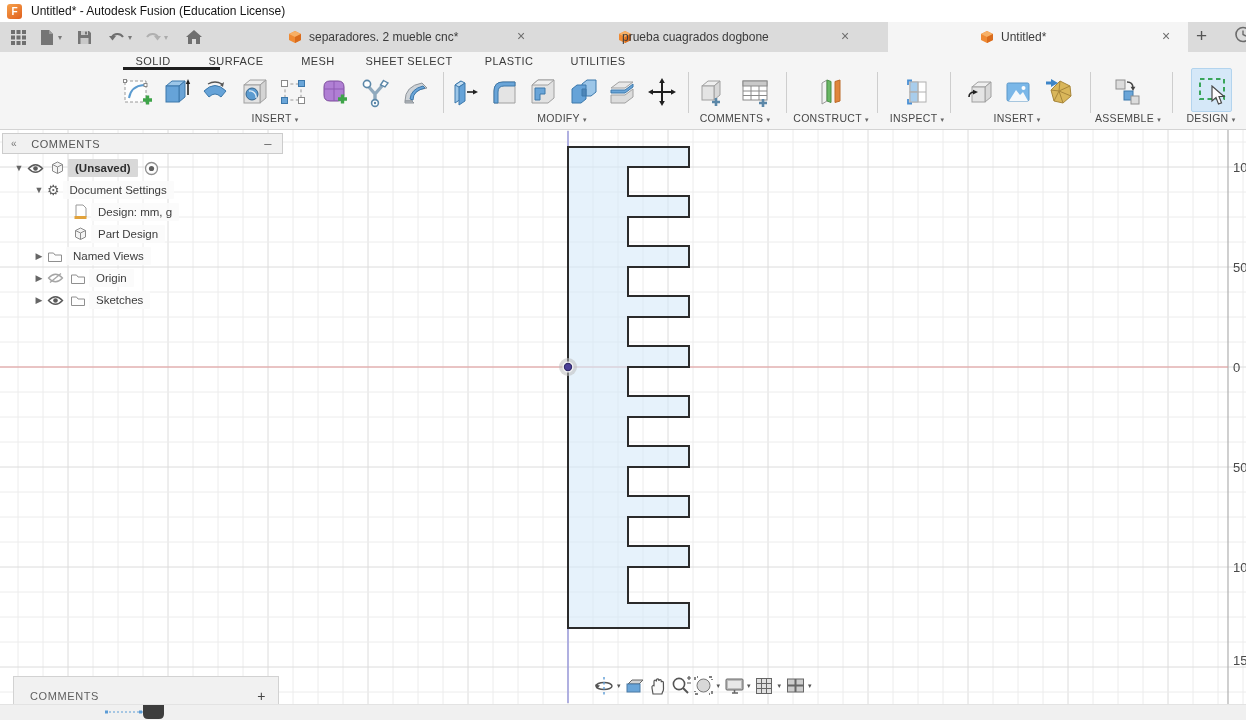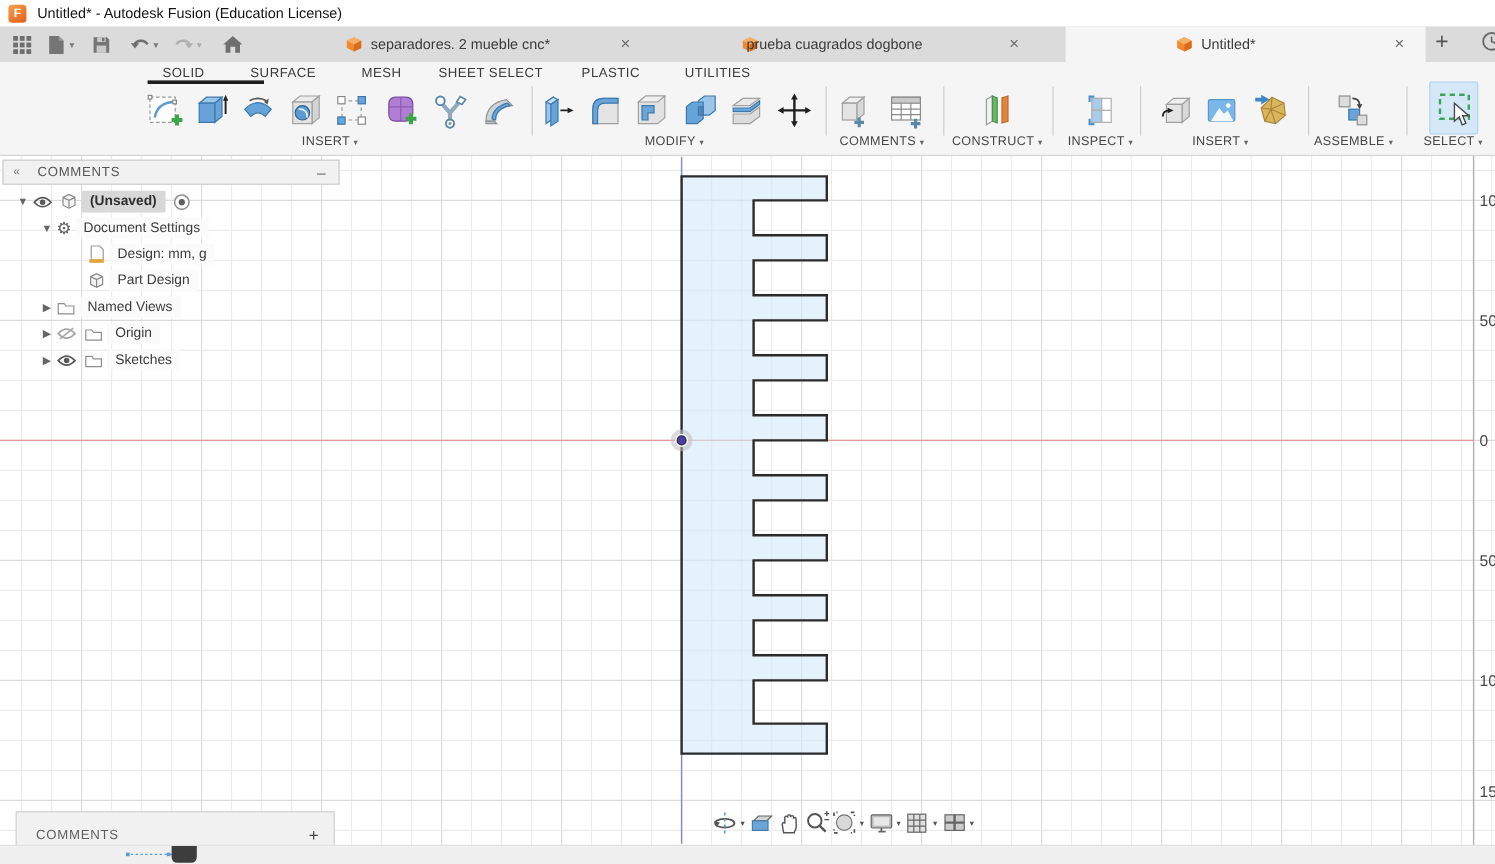--- a/index.html
+++ b/index.html
@@ -380,21 +380,21 @@
       </svg>
   </div>
 
   <span class="rgroup" style="left:275px"><span>INSERT</span> <span class="caret">▾</span></span>
   <span class="rgroup" style="left:562px"><span>MODIFY</span> <span class="caret">▾</span></span>
   <span class="rgroup" style="left:735px"><span>COMMENTS</span> <span class="caret">▾</span></span>
   <span class="rgroup" style="left:831px"><span>CONSTRUCT</span> <span class="caret">▾</span></span>
   <span class="rgroup" style="left:917px"><span>INSPECT</span> <span class="caret">▾</span></span>
   <span class="rgroup" style="left:1017px"><span>INSERT</span> <span class="caret">▾</span></span>
   <span class="rgroup" style="left:1128px"><span>ASSEMBLE</span> <span class="caret">▾</span></span>
-  <span class="rgroup" style="left:1211px"><span>SELECT</span> <span class="caret">▾</span></span>
+  <span class="rgroup" style="left:1211px"><span>DESIGN</span> <span class="caret">▾</span></span>
 </div>
 
 <svg id="sketch-canvas" width="1246" height="575" viewBox="0 130 1246 575">
     <g>
       <line x1="18" y1="130" x2="18" y2="705" stroke="#ececec" stroke-width="1"></line>
       <line x1="43" y1="130" x2="43" y2="705" stroke="#ececec" stroke-width="1"></line>
       <line x1="68" y1="130" x2="68" y2="705" stroke="#dcdcdc" stroke-width="1"></line>
       <line x1="93" y1="130" x2="93" y2="705" stroke="#ececec" stroke-width="1"></line>
       <line x1="118" y1="130" x2="118" y2="705" stroke="#ececec" stroke-width="1"></line>
       <line x1="143" y1="130" x2="143" y2="705" stroke="#ececec" stroke-width="1"></line>

